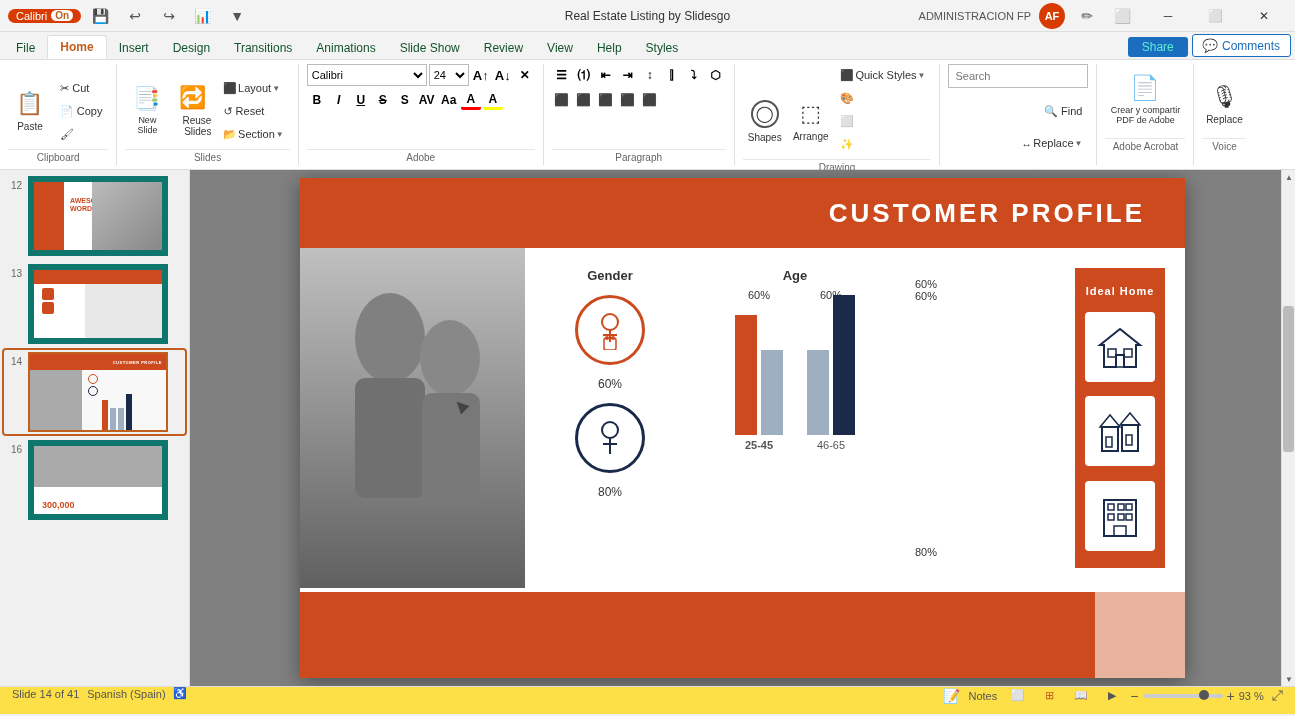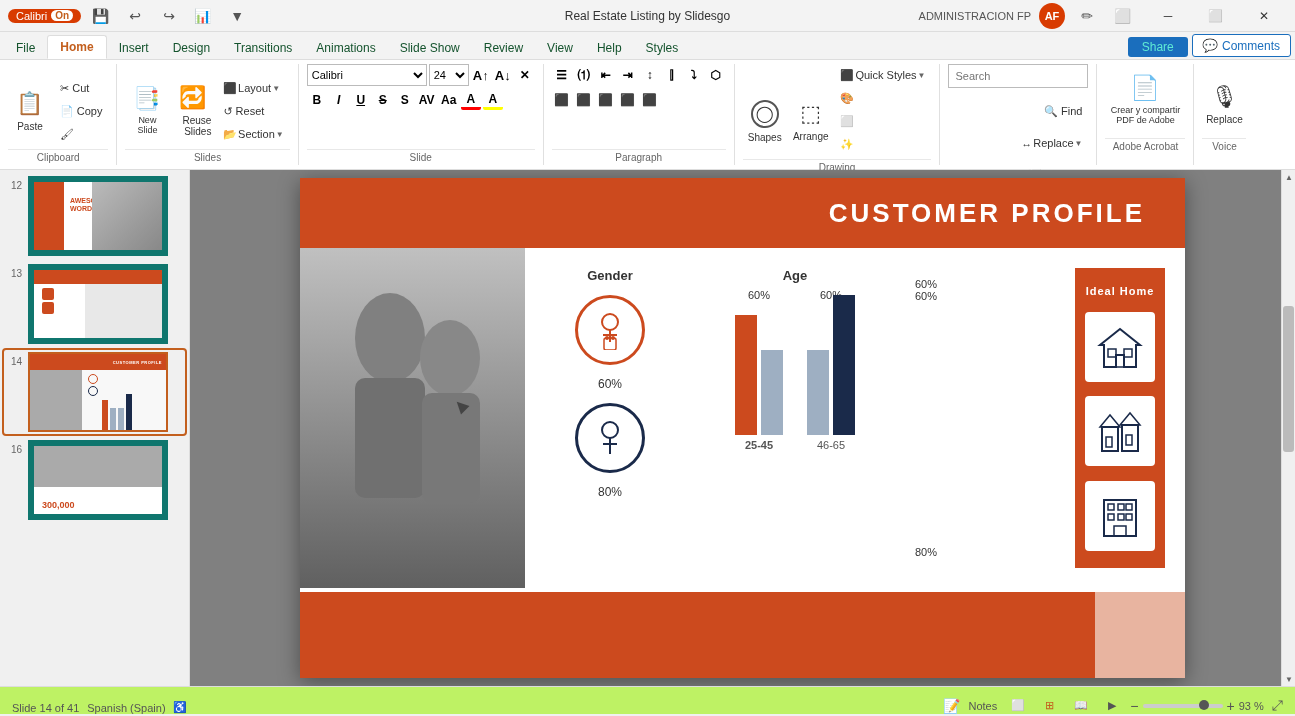--- a/index.html
+++ b/index.html
@@ -293,24 +293,24 @@
       bottom: 0;
       right: 0;
       width: 90px;
       height: 86px;
       background: #e8b4a0;
     }
 
     
     #status-bar {
       height: 28px;
-      background: #bef264;
+      background: #fde047;
       border-top: 1px solid #ddd;
       display: flex;
-      align-items: flex-end;
+      align-items: flex-start;
       padding: 0 12px;
       justify-content: space-between;
       font-size: 11px;
       color: #555;
     }
     .status-left { display: flex; align-items: center; gap: 8px; }
     .status-right { display: flex; align-items: center; gap: 8px; }
     .status-icon { font-size: 14px; cursor: pointer; }
     .view-btn { padding: 2px 6px; cursor: pointer; border-radius: 2px; }
     .view-btn.active { color: #c35f1e; }
@@ -468,21 +468,21 @@
         <div class="fmt-btn" style="font-style:italic;">I</div>
         <div class="fmt-btn" style="text-decoration:underline;">U</div>
         <div class="fmt-btn" style="text-decoration:line-through;">S</div>
         <div class="fmt-btn">S</div>
         <div class="fmt-btn">AV</div>
         <div class="fmt-btn">Aa</div>
         <div class="fmt-btn" style="border-bottom:3px solid red;">A</div>
         <div class="fmt-btn" style="border-bottom:3px solid yellow;">A</div>
       </div>
     </div>
-    <div class="ribbon-group-label">Slide</div>
+    <div class="ribbon-group-label">Adobe</div>
   </div>
 
   <div class="ribbon-group">
     <div class="ribbon-group-content" style="flex-direction:column;align-items:flex-start;gap:3px;">
       <div class="fmt-row">
         <div class="fmt-btn">☰</div>
         <div class="fmt-btn">⑴</div>
         <div class="fmt-btn">⇤</div>
         <div class="fmt-btn">⇥</div>
         <div class="fmt-btn">↕</div>

